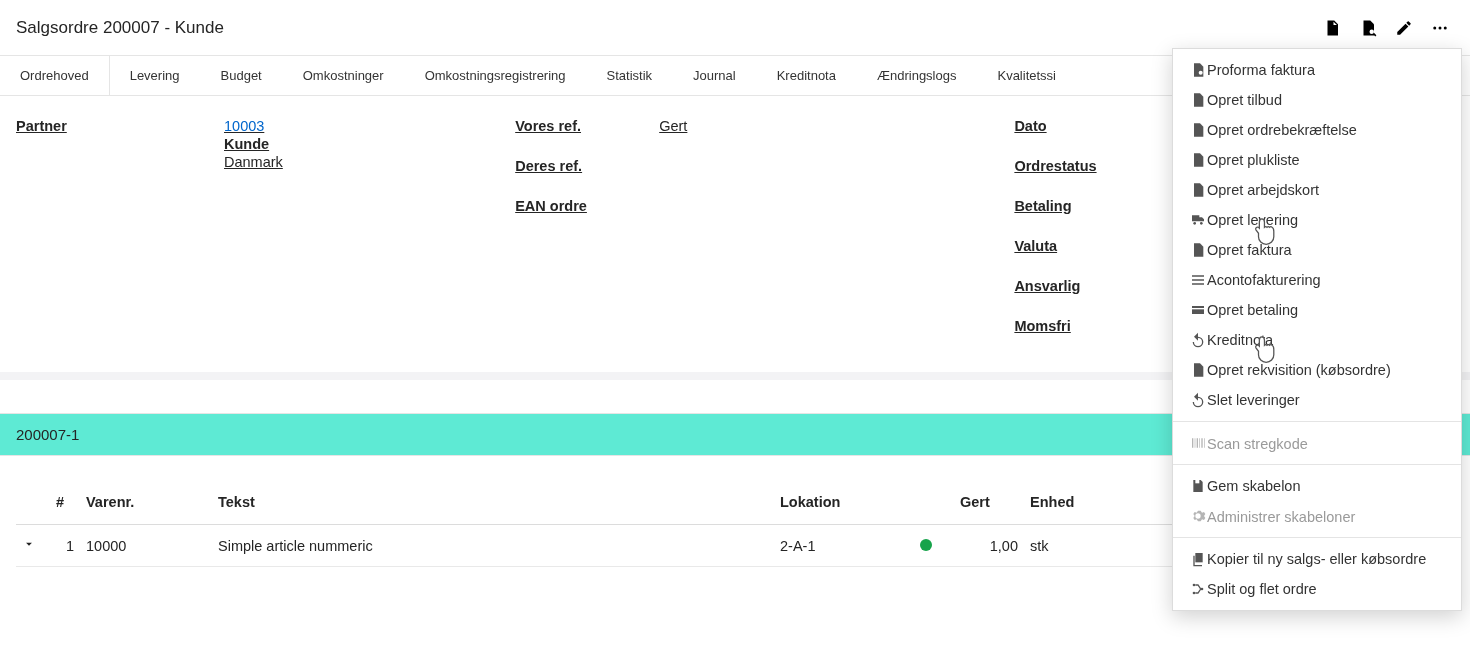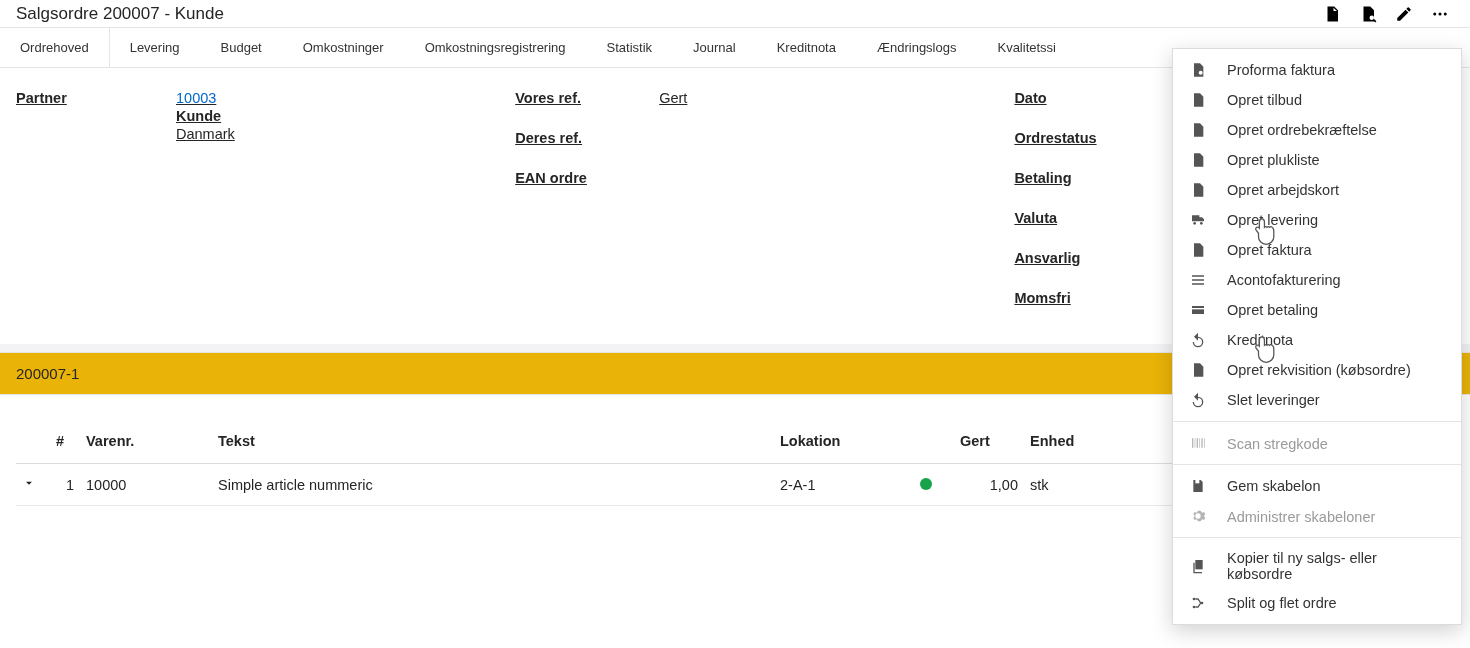--- a/index.html
+++ b/index.html
@@ -12,21 +12,21 @@
       background: #fff;
       position: relative;
       overflow: hidden;
     }
 
     
     .page-header {
       display: flex;
       justify-content: space-between;
       align-items: center;
-      height: 28px;
+      height: 56px;
       padding: 0 16px;
       border-bottom: 1px solid #e5e5e5;
     }
     .page-title { font-size: 17px; font-weight: 400; }
     .header-actions { margin-right: 4px; display: flex; gap: 16px; }
     .header-icon { width: 20px; height: 20px; display: flex; align-items: center; justify-content: center; cursor: pointer; color: #000; }
     .header-icon svg { width: 18px; height: 18px; fill: currentColor; }
 
     
     .tabs {
@@ -57,34 +57,35 @@
       min-height: 40px;
       align-items: flex-start;
       padding-top: 4px;
     }
     .field-label { width: 160px; font-weight: 700; font-size: 14.5px; flex-shrink: 0; }
     .field-value { font-size: 14.5px; }
     .col2 .field-label { width: 144px; }
     .col3 .field-label { width: 160px; }
 
     .link-val { color: #0066cc; }
-    .multi-val { display: flex; flex-direction: column; gap: 2px; }
+    .multi-val { display: flex; flex-direction: column; gap: 2px; margin-left: 48px; }
     .bold { font-weight: 700; }
     .status-pill { display: inline-flex; align-items: center; gap: 6px; }
     .status-dot { width: 12px; height: 12px; border-radius: 50%; background: #bdbdbd; display: inline-block; }
     .x-mark { color: #d93030; font-weight: 700; font-size: 18px; }
 
     
     .sep-bar { height: 8px; background: #f3f3f5; }
     .sub-header {
-      background: #eab308;
+      background: #5eead4;
       padding: 12px 16px;
       font-size: 15px;
       border-bottom: 1px solid #e5e5e5;
       border-top: 1px solid #e5e5e5;
+      margin-top: 33px;
     }
 
     
     .lines-wrap { padding: 30px 16px 0 16px; }
     .lines-table { width: 100%; border-collapse: collapse; table-layout: fixed; }
     .lines-table th {
       text-align: left;
       font-size: 14.5px;
       font-weight: 700;
       padding: 8px 6px 14px 6px;
@@ -109,21 +110,21 @@
       width: 290px;
       background: #fff;
       border: 1px solid #dcdcdc;
       box-shadow: 0 6px 20px rgba(0,0,0,0.18);
       z-index: 100;
       padding: 6px 0;
     }
     .menu-item {
       display: flex;
       align-items: center;
-      gap: 20px;
+      gap: 0;
       padding: 6px 16px;
       cursor: pointer;
       font-size: 14.5px;
       color: #333;
     }
     .menu-item.disabled { color: #9a9a9a; cursor: default; align-items: flex-end; }
     .menu-sep { border-top: 1px solid #e4e4e4; margin: 6px 0; }
     .mi-icon { width: 18px; height: 18px; flex-shrink: 0; display: flex; align-items: center; justify-content: center; color: #555; }
     .mi-icon svg { width: 16px; height: 16px; fill: currentColor; }
     .menu-item.disabled .mi-icon { color: #b5b5b5; }

